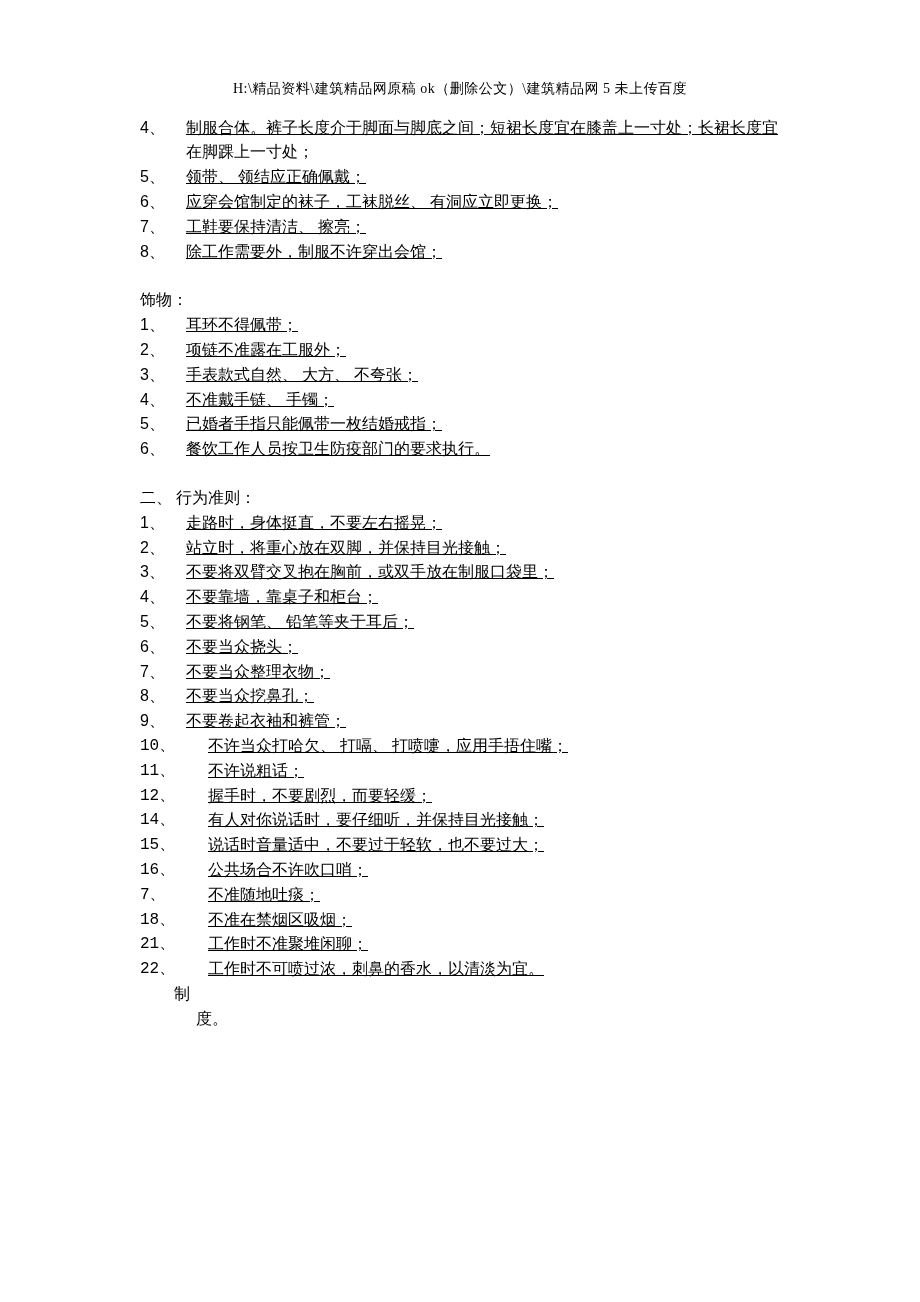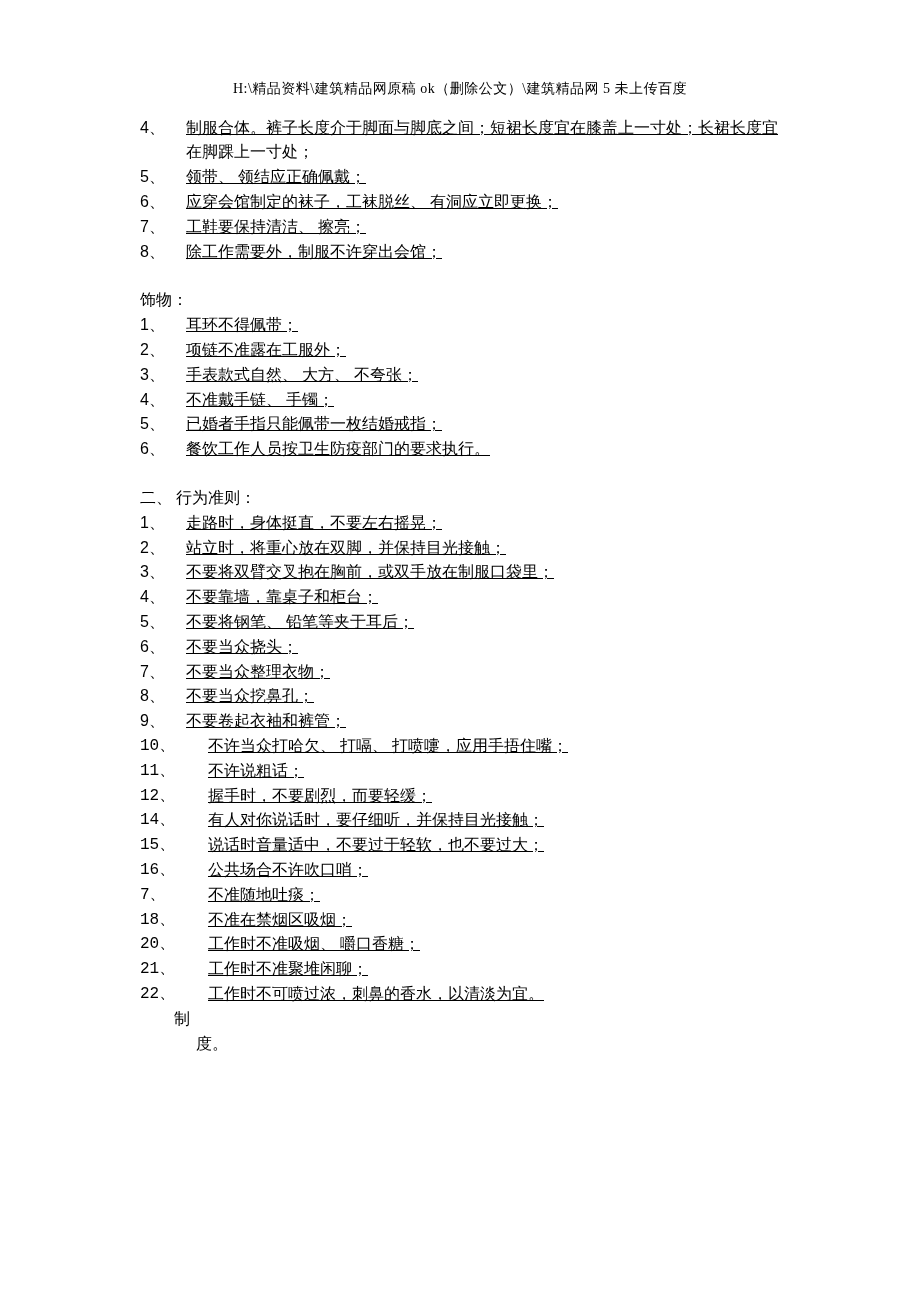--- a/index.html
+++ b/index.html
@@ -170,24 +170,20 @@
   </div>
   <div class="list-row">
     <span class="num-wide">7、</span>
     <span class="txt txt-indent">不准随地吐痰；</span>
   </div>
   <div class="list-row">
     <span class="num-wide">18、</span>
     <span class="txt txt-indent">不准在禁烟区吸烟；</span>
   </div>
   <div class="list-row">
-    <span class="num-wide">20、</span>
-    <span class="txt txt-indent">工作时不准吸烟、 嚼口香糖；</span>
-  </div>
-  <div class="list-row">
     <span class="num-wide">21、</span>
     <span class="txt txt-indent">工作时不准聚堆闲聊；</span>
   </div>
   <div class="list-row">
     <span class="num-wide">22、</span>
     <span class="txt txt-indent">工作时不可喷过浓，刺鼻的香水，以清淡为宜。</span>
   </div>
   <div class="final-sub1">制</div>
   <div class="final-sub2">度。</div>
 </div>

